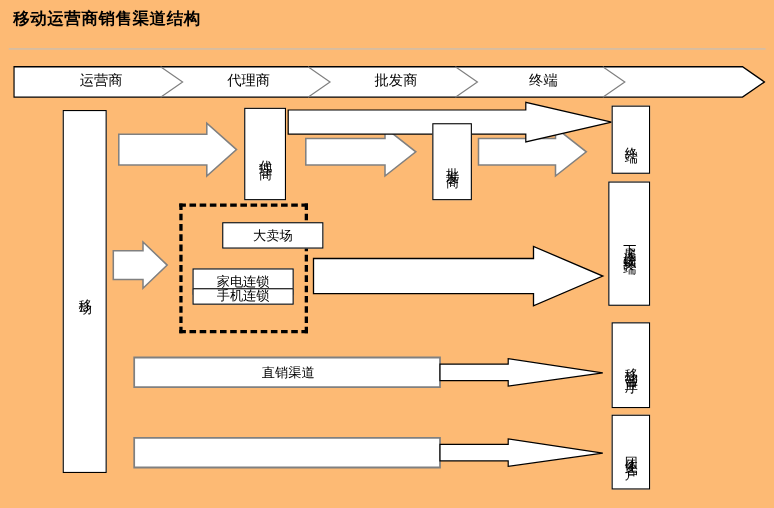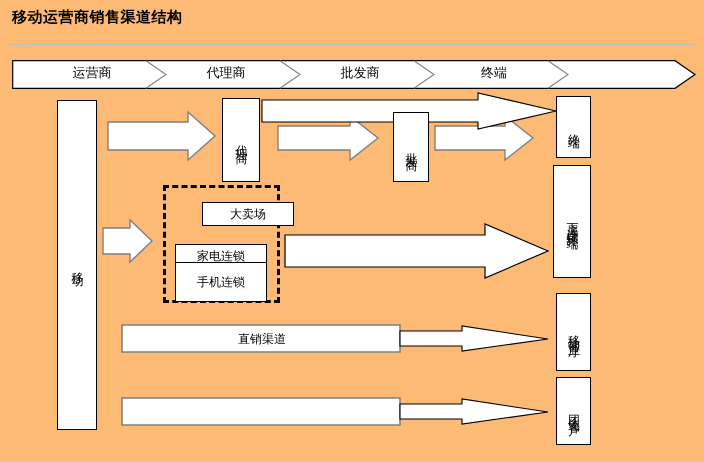--- a/index.html
+++ b/index.html
@@ -211,19 +211,19 @@
   </div>
 
   <div id="dashed-group"></div>
 
   <div class="hbox" style="left:175px; top:202px; width:92px; height:24px;margin-left:27px;">
     <span>大卖场</span>
   </div>
   <div class="hbox" style="left:175px; top:232px; width:92px; height:24px;margin-top:12px;">
     <span>家电连锁</span>
   </div>
-  <div class="hbox" style="left:175px; top:262px; width:92px; height:40px;">
+  <div class="hbox" style="left:175px; top:262px; width:92px; height:15px;">
     <span>手机连锁</span>
   </div>
 
   <div class="bar-label" style="left:122px; top:331px; width:280px;">直销渠道</div>
 
 </div>
 
 </body></html>

